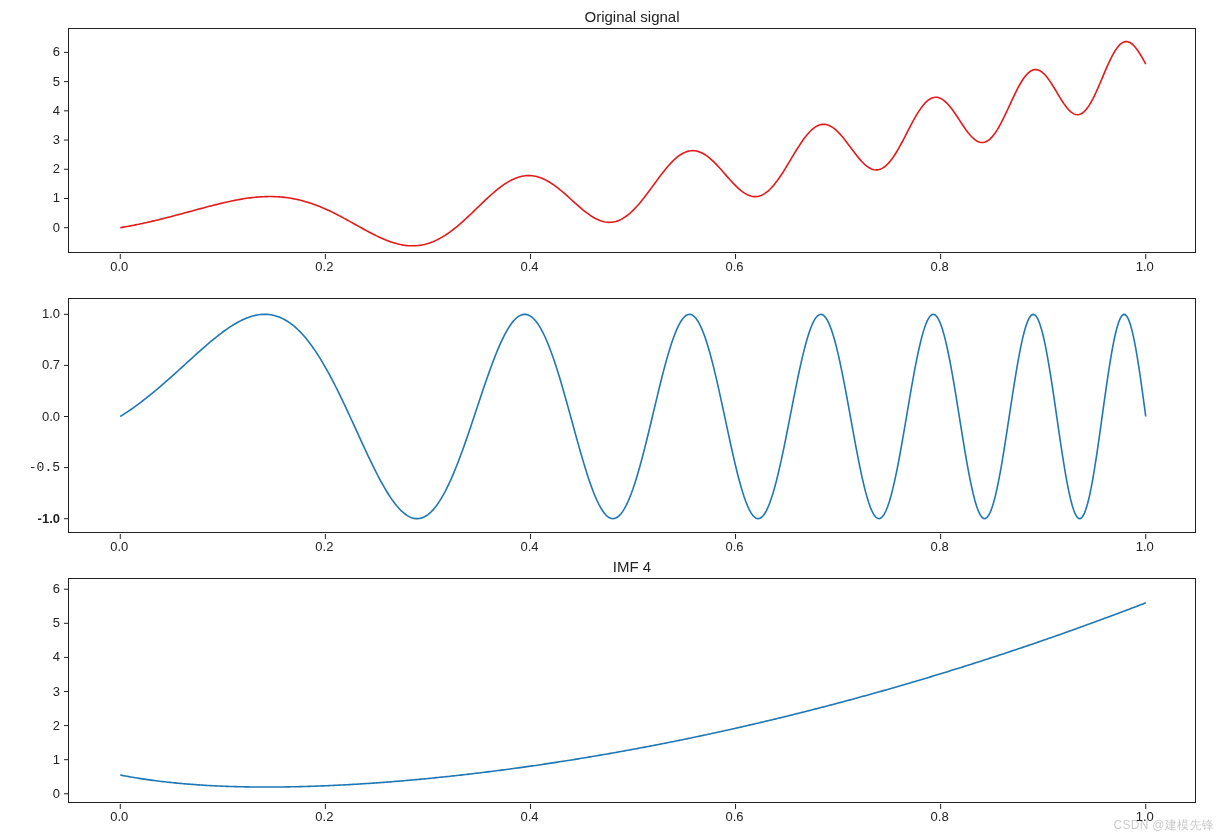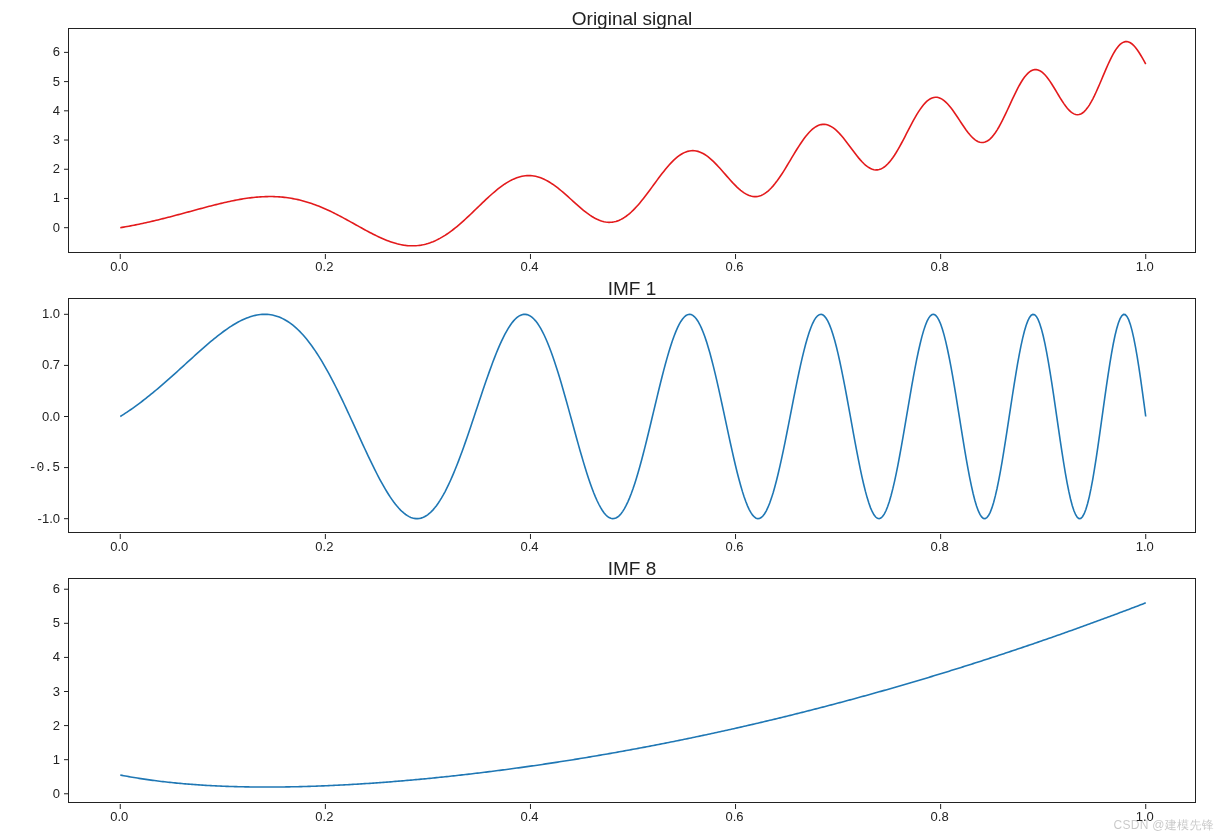--- a/index.html
+++ b/index.html
@@ -28,21 +28,21 @@
     position: absolute;
     left: 0;
     top: 0;
     overflow: visible;
   }
   .title {
     position: absolute;
     left: 68px;
     width: 1128px;
     text-align: center;
-    font-size: 19px;
+    font-size: 15px;
     color: #222;
   }
   .xtick, .ytick {
     position: absolute;
     font-size: 13px;
     color: #222;
   }
   .xtick { transform: translateX(-50%); }
   .ytick { text-align: right; transform: translateY(-50%); }
   .tickmark { stroke: #222; stroke-width: 1; }
@@ -76,41 +76,40 @@
           <line x1="0" y1="140.25974025974028" x2="-5" y2="140.25974025974028" class="tickmark"></line>
           <line x1="0" y1="111.03896103896105" x2="-5" y2="111.03896103896105" class="tickmark"></line>
           <line x1="0" y1="81.81818181818181" x2="-5" y2="81.81818181818181" class="tickmark"></line>
           <line x1="0" y1="52.59740259740258" x2="-5" y2="52.59740259740258" class="tickmark"></line>
           <line x1="0" y1="23.37662337662337" x2="-5" y2="23.37662337662337" class="tickmark"></line>
         </g>
         <path d="M51.27 198.70 L52.98 198.41 L54.69 198.12 L56.40 197.81 L58.11 197.50 L59.82 197.19 L61.53 196.87 L63.24 196.54 L64.95 196.20 L66.65 195.86 L68.36 195.51 L70.07 195.16 L71.78 194.80 L73.49 194.44 L75.20 194.07 L76.91 193.69 L78.62 193.31 L80.33 192.92 L82.04 192.53 L83.75 192.13 L85.45 191.73 L87.16 191.32 L88.87 190.91 L90.58 190.49 L92.29 190.07 L94.00 189.64 L95.71 189.21 L97.42 188.78 L99.13 188.34 L100.84 187.90 L102.55 187.45 L104.25 187.01 L105.96 186.55 L107.67 186.10 L109.38 185.64 L111.09 185.19 L112.80 184.73 L114.51 184.26 L116.22 183.80 L117.93 183.34 L119.64 182.87 L121.35 182.41 L123.05 181.94 L124.76 181.48 L126.47 181.01 L128.18 180.55 L129.89 180.08 L131.60 179.62 L133.31 179.16 L135.02 178.71 L136.73 178.25 L138.44 177.80 L140.15 177.35 L141.85 176.91 L143.56 176.47 L145.27 176.03 L146.98 175.60 L148.69 175.18 L150.40 174.76 L152.11 174.35 L153.82 173.95 L155.53 173.55 L157.24 173.16 L158.95 172.78 L160.65 172.41 L162.36 172.05 L164.07 171.70 L165.78 171.36 L167.49 171.03 L169.20 170.71 L170.91 170.41 L172.62 170.11 L174.33 169.83 L176.04 169.57 L177.75 169.32 L179.45 169.08 L181.16 168.86 L182.87 168.65 L184.58 168.46 L186.29 168.28 L188.00 168.13 L189.71 167.99 L191.42 167.87 L193.13 167.77 L194.84 167.68 L196.55 167.62 L198.25 167.58 L199.96 167.55 L201.67 167.55 L203.38 167.57 L205.09 167.61 L206.80 167.68 L208.51 167.76 L210.22 167.87 L211.93 168.00 L213.64 168.16 L215.35 168.34 L217.05 168.54 L218.76 168.77 L220.47 169.02 L222.18 169.30 L223.89 169.60 L225.60 169.92 L227.31 170.27 L229.02 170.65 L230.73 171.05 L232.44 171.47 L234.15 171.93 L235.85 172.40 L237.56 172.90 L239.27 173.42 L240.98 173.97 L242.69 174.55 L244.40 175.14 L246.11 175.76 L247.82 176.41 L249.53 177.07 L251.24 177.76 L252.95 178.47 L254.65 179.20 L256.36 179.95 L258.07 180.72 L259.78 181.51 L261.49 182.32 L263.20 183.14 L264.91 183.98 L266.62 184.84 L268.33 185.71 L270.04 186.60 L271.75 187.50 L273.45 188.41 L275.16 189.33 L276.87 190.26 L278.58 191.19 L280.29 192.14 L282.00 193.09 L283.71 194.04 L285.42 194.99 L287.13 195.95 L288.84 196.91 L290.55 197.86 L292.25 198.81 L293.96 199.75 L295.67 200.69 L297.38 201.62 L299.09 202.53 L300.80 203.44 L302.51 204.33 L304.22 205.20 L305.93 206.06 L307.64 206.90 L309.35 207.72 L311.05 208.51 L312.76 209.28 L314.47 210.02 L316.18 210.73 L317.89 211.41 L319.60 212.06 L321.31 212.68 L323.02 213.26 L324.73 213.80 L326.44 214.30 L328.15 214.77 L329.85 215.18 L331.56 215.56 L333.27 215.89 L334.98 216.17 L336.69 216.40 L338.40 216.59 L340.11 216.72 L341.82 216.80 L343.53 216.82 L345.24 216.79 L346.95 216.71 L348.65 216.56 L350.36 216.36 L352.07 216.11 L353.78 215.79 L355.49 215.42 L357.20 214.98 L358.91 214.49 L360.62 213.94 L362.33 213.32 L364.04 212.65 L365.75 211.92 L367.45 211.14 L369.16 210.29 L370.87 209.39 L372.58 208.43 L374.29 207.41 L376.00 206.35 L377.71 205.23 L379.42 204.06 L381.13 202.84 L382.84 201.57 L384.55 200.26 L386.25 198.91 L387.96 197.51 L389.67 196.08 L391.38 194.61 L393.09 193.11 L394.80 191.58 L396.51 190.02 L398.22 188.44 L399.93 186.83 L401.64 185.21 L403.35 183.58 L405.05 181.93 L406.76 180.28 L408.47 178.62 L410.18 176.97 L411.89 175.32 L413.60 173.68 L415.31 172.05 L417.02 170.44 L418.73 168.85 L420.44 167.28 L422.15 165.74 L423.85 164.24 L425.56 162.77 L427.27 161.35 L428.98 159.96 L430.69 158.63 L432.40 157.35 L434.11 156.12 L435.82 154.96 L437.53 153.86 L439.24 152.82 L440.95 151.86 L442.65 150.96 L444.36 150.15 L446.07 149.41 L447.78 148.75 L449.49 148.18 L451.20 147.69 L452.91 147.29 L454.62 146.97 L456.33 146.75 L458.04 146.61 L459.75 146.57 L461.45 146.62 L463.16 146.76 L464.87 147.00 L466.58 147.32 L468.29 147.73 L470.00 148.24 L471.71 148.83 L473.42 149.50 L475.13 150.26 L476.84 151.11 L478.55 152.03 L480.25 153.02 L481.96 154.09 L483.67 155.22 L485.38 156.42 L487.09 157.67 L488.80 158.98 L490.51 160.34 L492.22 161.75 L493.93 163.19 L495.64 164.67 L497.35 166.17 L499.05 167.70 L500.76 169.24 L502.47 170.78 L504.18 172.33 L505.89 173.87 L507.60 175.40 L509.31 176.91 L511.02 178.40 L512.73 179.85 L514.44 181.26 L516.15 182.63 L517.85 183.94 L519.56 185.19 L521.27 186.37 L522.98 187.49 L524.69 188.52 L526.40 189.46 L528.11 190.32 L529.82 191.07 L531.53 191.73 L533.24 192.28 L534.95 192.72 L536.65 193.04 L538.36 193.25 L540.07 193.34 L541.78 193.30 L543.49 193.13 L545.20 192.84 L546.91 192.42 L548.62 191.88 L550.33 191.20 L552.04 190.39 L553.75 189.46 L555.45 188.41 L557.16 187.23 L558.87 185.94 L560.58 184.53 L562.29 183.00 L564.00 181.38 L565.71 179.65 L567.42 177.82 L569.13 175.91 L570.84 173.92 L572.55 171.86 L574.25 169.72 L575.96 167.53 L577.67 165.30 L579.38 163.02 L581.09 160.71 L582.80 158.39 L584.51 156.05 L586.22 153.71 L587.93 151.39 L589.64 149.08 L591.35 146.81 L593.05 144.57 L594.76 142.39 L596.47 140.27 L598.18 138.22 L599.89 136.25 L601.60 134.38 L603.31 132.60 L605.02 130.94 L606.73 129.38 L608.44 127.96 L610.15 126.66 L611.85 125.51 L613.56 124.49 L615.27 123.63 L616.98 122.92 L618.69 122.36 L620.40 121.96 L622.11 121.73 L623.82 121.65 L625.53 121.74 L627.24 121.99 L628.95 122.39 L630.65 122.96 L632.36 123.67 L634.07 124.53 L635.78 125.53 L637.49 126.67 L639.20 127.94 L640.91 129.32 L642.62 130.81 L644.33 132.41 L646.04 134.09 L647.75 135.86 L649.45 137.68 L651.16 139.57 L652.87 141.49 L654.58 143.44 L656.29 145.40 L658.00 147.37 L659.71 149.31 L661.42 151.23 L663.13 153.11 L664.84 154.93 L666.55 156.67 L668.25 158.34 L669.96 159.90 L671.67 161.35 L673.38 162.68 L675.09 163.87 L676.80 164.92 L678.51 165.81 L680.22 166.53 L681.93 167.09 L683.64 167.46 L685.35 167.64 L687.05 167.63 L688.76 167.43 L690.47 167.02 L692.18 166.42 L693.89 165.63 L695.60 164.63 L697.31 163.44 L699.02 162.07 L700.73 160.51 L702.44 158.77 L704.15 156.87 L705.85 154.80 L707.56 152.60 L709.27 150.25 L710.98 147.79 L712.69 145.22 L714.40 142.56 L716.11 139.82 L717.82 137.02 L719.53 134.18 L721.24 131.32 L722.95 128.45 L724.65 125.60 L726.36 122.78 L728.07 120.01 L729.78 117.31 L731.49 114.69 L733.20 112.18 L734.91 109.79 L736.62 107.54 L738.33 105.44 L740.04 103.51 L741.75 101.75 L743.45 100.20 L745.16 98.84 L746.87 97.70 L748.58 96.77 L750.29 96.07 L752.00 95.60 L753.71 95.36 L755.42 95.36 L757.13 95.58 L758.84 96.03 L760.55 96.70 L762.25 97.59 L763.96 98.68 L765.67 99.96 L767.38 101.43 L769.09 103.06 L770.80 104.85 L772.51 106.77 L774.22 108.81 L775.93 110.95 L777.64 113.16 L779.35 115.42 L781.05 117.72 L782.76 120.02 L784.47 122.31 L786.18 124.57 L787.89 126.76 L789.60 128.87 L791.31 130.87 L793.02 132.75 L794.73 134.47 L796.44 136.03 L798.15 137.40 L799.85 138.57 L801.56 139.52 L803.27 140.23 L804.98 140.70 L806.69 140.92 L808.40 140.87 L810.11 140.56 L811.82 139.98 L813.53 139.13 L815.24 138.02 L816.95 136.65 L818.65 135.02 L820.36 133.14 L822.07 131.04 L823.78 128.72 L825.49 126.19 L827.20 123.49 L828.91 120.62 L830.62 117.62 L832.33 114.50 L834.04 111.29 L835.75 108.02 L837.45 104.71 L839.16 101.40 L840.87 98.10 L842.58 94.86 L844.29 91.69 L846.00 88.63 L847.71 85.70 L849.42 82.93 L851.13 80.33 L852.84 77.95 L854.55 75.78 L856.25 73.87 L857.96 72.21 L859.67 70.82 L861.38 69.73 L863.09 68.92 L864.80 68.42 L866.51 68.22 L868.22 68.32 L869.93 68.72 L871.64 69.40 L873.35 70.37 L875.05 71.60 L876.76 73.09 L878.47 74.80 L880.18 76.72 L881.89 78.83 L883.60 81.09 L885.31 83.49 L887.02 85.98 L888.73 88.54 L890.44 91.13 L892.15 93.73 L893.85 96.30 L895.56 98.80 L897.27 101.20 L898.98 103.46 L900.69 105.57 L902.40 107.48 L904.11 109.18 L905.82 110.62 L907.53 111.80 L909.24 112.69 L910.95 113.28 L912.65 113.54 L914.36 113.47 L916.07 113.07 L917.78 112.33 L919.49 111.25 L921.20 109.84 L922.91 108.10 L924.62 106.06 L926.33 103.72 L928.04 101.11 L929.75 98.25 L931.45 95.16 L933.16 91.89 L934.87 88.45 L936.58 84.90 L938.29 81.25 L940.00 77.55 L941.71 73.84 L943.42 70.16 L945.13 66.55 L946.84 63.04 L948.55 59.67 L950.25 56.49 L951.96 53.52 L953.67 50.79 L955.38 48.35 L957.09 46.20 L958.80 44.38 L960.51 42.90 L962.22 41.77 L963.93 41.02 L965.64 40.63 L967.35 40.62 L969.05 40.97 L970.76 41.68 L972.47 42.74 L974.18 44.12 L975.89 45.80 L977.60 47.76 L979.31 49.97 L981.02 52.39 L982.73 54.98 L984.44 57.70 L986.15 60.51 L987.85 63.37 L989.56 66.22 L991.27 69.04 L992.98 71.77 L994.69 74.36 L996.40 76.78 L998.11 78.97 L999.82 80.92 L1001.53 82.57 L1003.24 83.91 L1004.95 84.89 L1006.65 85.50 L1008.36 85.73 L1010.07 85.55 L1011.78 84.97 L1013.49 83.97 L1015.20 82.57 L1016.91 80.78 L1018.62 78.61 L1020.33 76.08 L1022.04 73.22 L1023.75 70.07 L1025.45 66.65 L1027.16 63.00 L1028.87 59.18 L1030.58 55.23 L1032.29 51.20 L1034.00 47.13 L1035.71 43.08 L1037.42 39.11 L1039.13 35.25 L1040.84 31.57 L1042.55 28.10 L1044.25 24.89 L1045.96 21.99 L1047.67 19.43 L1049.38 17.24 L1051.09 15.45 L1052.80 14.08 L1054.51 13.14 L1056.22 12.64 L1057.93 12.58 L1059.64 12.96 L1061.35 13.77 L1063.05 14.98 L1064.76 16.57 L1066.47 18.51 L1068.18 20.76 L1069.89 23.28 L1071.60 26.02 L1073.31 28.94 L1075.02 31.97 L1076.73 35.06 " class="series" stroke="#e31a1c"></path>
       </svg>
     </div>
 
-  <div class="title" style="top:278px">IMF 1</div>
   <div class="panel" id="panel-imf1" style="top: 298px; height: 235px;">
       <svg width="1128" height="235">
         <g>
           <line x1="51.27272727272727" y1="235" x2="51.27272727272727" y2="240" class="tickmark"></line>
           <line x1="256.3636363636364" y1="235" x2="256.3636363636364" y2="240" class="tickmark"></line>
           <line x1="461.45454545454544" y1="235" x2="461.45454545454544" y2="240" class="tickmark"></line>
           <line x1="666.5454545454545" y1="235" x2="666.5454545454545" y2="240" class="tickmark"></line>
           <line x1="871.6363636363636" y1="235" x2="871.6363636363636" y2="240" class="tickmark"></line>
           <line x1="1076.7272727272727" y1="235" x2="1076.7272727272727" y2="240" class="tickmark"></line>
           <line x1="0" y1="219.67391304347828" x2="-5" y2="219.67391304347828" class="tickmark"></line>
           <line x1="0" y1="168.58695652173913" x2="-5" y2="168.58695652173913" class="tickmark"></line>
           <line x1="0" y1="117.5" x2="-5" y2="117.5" class="tickmark"></line>
           <line x1="0" y1="66.41304347826087" x2="-5" y2="66.41304347826087" class="tickmark"></line>
           <line x1="0" y1="15.32608695652172" x2="-5" y2="15.32608695652172" class="tickmark"></line>
         </g>
         <path d="M51.27 117.50 L52.98 116.42 L54.69 115.32 L56.40 114.20 L58.11 113.06 L59.82 111.91 L61.53 110.73 L63.24 109.54 L64.95 108.32 L66.65 107.09 L68.36 105.84 L70.07 104.58 L71.78 103.29 L73.49 101.99 L75.20 100.68 L76.91 99.34 L78.62 97.99 L80.33 96.62 L82.04 95.24 L83.75 93.85 L85.45 92.44 L87.16 91.01 L88.87 89.57 L90.58 88.12 L92.29 86.66 L94.00 85.19 L95.71 83.70 L97.42 82.20 L99.13 80.70 L100.84 79.18 L102.55 77.66 L104.25 76.13 L105.96 74.59 L107.67 73.05 L109.38 71.50 L111.09 69.95 L112.80 68.39 L114.51 66.83 L116.22 65.27 L117.93 63.71 L119.64 62.15 L121.35 60.59 L123.05 59.04 L124.76 57.49 L126.47 55.94 L128.18 54.40 L129.89 52.87 L131.60 51.35 L133.31 49.83 L135.02 48.33 L136.73 46.85 L138.44 45.37 L140.15 43.91 L141.85 42.47 L143.56 41.05 L145.27 39.65 L146.98 38.27 L148.69 36.91 L150.40 35.58 L152.11 34.27 L153.82 32.99 L155.53 31.75 L157.24 30.53 L158.95 29.35 L160.65 28.20 L162.36 27.09 L164.07 26.01 L165.78 24.98 L167.49 23.99 L169.20 23.05 L170.91 22.14 L172.62 21.29 L174.33 20.49 L176.04 19.73 L177.75 19.03 L179.45 18.39 L181.16 17.80 L182.87 17.27 L184.58 16.80 L186.29 16.39 L188.00 16.04 L189.71 15.77 L191.42 15.55 L193.13 15.41 L194.84 15.34 L196.55 15.33 L198.25 15.41 L199.96 15.55 L201.67 15.78 L203.38 16.08 L205.09 16.46 L206.80 16.92 L208.51 17.47 L210.22 18.10 L211.93 18.81 L213.64 19.60 L215.35 20.49 L217.05 21.46 L218.76 22.52 L220.47 23.66 L222.18 24.90 L223.89 26.23 L225.60 27.64 L227.31 29.15 L229.02 30.75 L230.73 32.43 L232.44 34.21 L234.15 36.08 L235.85 38.04 L237.56 40.09 L239.27 42.23 L240.98 44.46 L242.69 46.77 L244.40 49.17 L246.11 51.66 L247.82 54.23 L249.53 56.88 L251.24 59.61 L252.95 62.42 L254.65 65.31 L256.36 68.28 L258.07 71.31 L259.78 74.42 L261.49 77.59 L263.20 80.83 L264.91 84.13 L266.62 87.49 L268.33 90.90 L270.04 94.36 L271.75 97.87 L273.45 101.43 L275.16 105.02 L276.87 108.65 L278.58 112.31 L280.29 116.00 L282.00 119.71 L283.71 123.43 L285.42 127.17 L287.13 130.91 L288.84 134.65 L290.55 138.39 L292.25 142.12 L293.96 145.84 L295.67 149.53 L297.38 153.20 L299.09 156.83 L300.80 160.42 L302.51 163.96 L304.22 167.46 L305.93 170.89 L307.64 174.26 L309.35 177.56 L311.05 180.79 L312.76 183.92 L314.47 186.97 L316.18 189.92 L317.89 192.77 L319.60 195.50 L321.31 198.13 L323.02 200.62 L324.73 203.00 L326.44 205.23 L328.15 207.33 L329.85 209.28 L331.56 211.08 L333.27 212.72 L334.98 214.20 L336.69 215.51 L338.40 216.65 L340.11 217.62 L341.82 218.40 L343.53 219.00 L345.24 219.41 L346.95 219.63 L348.65 219.66 L350.36 219.49 L352.07 219.12 L353.78 218.55 L355.49 217.78 L357.20 216.80 L358.91 215.62 L360.62 214.23 L362.33 212.64 L364.04 210.85 L365.75 208.85 L367.45 206.66 L369.16 204.26 L370.87 201.67 L372.58 198.89 L374.29 195.92 L376.00 192.77 L377.71 189.44 L379.42 185.93 L381.13 182.26 L382.84 178.42 L384.55 174.43 L386.25 170.29 L387.96 166.02 L389.67 161.61 L391.38 157.08 L393.09 152.45 L394.80 147.70 L396.51 142.87 L398.22 137.96 L399.93 132.98 L401.64 127.94 L403.35 122.85 L405.05 117.73 L406.76 112.59 L408.47 107.45 L410.18 102.31 L411.89 97.19 L413.60 92.10 L415.31 87.07 L417.02 82.09 L418.73 77.19 L420.44 72.38 L422.15 67.67 L423.85 63.08 L425.56 58.62 L427.27 54.31 L428.98 50.16 L430.69 46.19 L432.40 42.40 L434.11 38.81 L435.82 35.43 L437.53 32.28 L439.24 29.37 L440.95 26.70 L442.65 24.29 L444.36 22.14 L446.07 20.28 L447.78 18.70 L449.49 17.42 L451.20 16.43 L452.91 15.76 L454.62 15.39 L456.33 15.35 L458.04 15.62 L459.75 16.22 L461.45 17.14 L463.16 18.38 L464.87 19.95 L466.58 21.84 L468.29 24.05 L470.00 26.57 L471.71 29.41 L473.42 32.55 L475.13 35.98 L476.84 39.70 L478.55 43.69 L480.25 47.96 L481.96 52.47 L483.67 57.23 L485.38 62.21 L487.09 67.40 L488.80 72.79 L490.51 78.35 L492.22 84.07 L493.93 89.93 L495.64 95.91 L497.35 101.98 L499.05 108.14 L500.76 114.34 L502.47 120.58 L504.18 126.83 L505.89 133.06 L507.60 139.25 L509.31 145.37 L511.02 151.41 L512.73 157.34 L514.44 163.13 L516.15 168.76 L517.85 174.20 L519.56 179.44 L521.27 184.45 L522.98 189.20 L524.69 193.68 L526.40 197.86 L528.11 201.73 L529.82 205.26 L531.53 208.44 L533.24 211.26 L534.95 213.69 L536.65 215.72 L538.36 217.34 L540.07 218.55 L541.78 219.32 L543.49 219.66 L545.20 219.55 L546.91 219.01 L548.62 218.01 L550.33 216.57 L552.04 214.69 L553.75 212.37 L555.45 209.61 L557.16 206.44 L558.87 202.85 L560.58 198.86 L562.29 194.49 L564.00 189.75 L565.71 184.66 L567.42 179.24 L569.13 173.52 L570.84 167.52 L572.55 161.27 L574.25 154.78 L575.96 148.11 L577.67 141.26 L579.38 134.28 L581.09 127.20 L582.80 120.06 L584.51 112.88 L586.22 105.70 L587.93 98.57 L589.64 91.51 L591.35 84.56 L593.05 77.76 L594.76 71.14 L596.47 64.75 L598.18 58.60 L599.89 52.75 L601.60 47.22 L603.31 42.04 L605.02 37.24 L606.73 32.86 L608.44 28.91 L610.15 25.43 L611.85 22.43 L613.56 19.93 L615.27 17.96 L616.98 16.53 L618.69 15.65 L620.40 15.33 L622.11 15.57 L623.82 16.38 L625.53 17.76 L627.24 19.70 L628.95 22.20 L630.65 25.25 L632.36 28.84 L634.07 32.94 L635.78 37.54 L637.49 42.62 L639.20 48.14 L640.91 54.09 L642.62 60.42 L644.33 67.11 L646.04 74.11 L647.75 81.39 L649.45 88.91 L651.16 96.62 L652.87 104.47 L654.58 112.42 L656.29 120.42 L658.00 128.42 L659.71 136.38 L661.42 144.24 L663.13 151.95 L664.84 159.46 L666.55 166.72 L668.25 173.69 L669.96 180.32 L671.67 186.57 L673.38 192.38 L675.09 197.73 L676.80 202.56 L678.51 206.85 L680.22 210.57 L681.93 213.69 L683.64 216.17 L685.35 218.00 L687.05 219.17 L688.76 219.66 L690.47 219.46 L692.18 218.57 L693.89 216.99 L695.60 214.72 L697.31 211.79 L699.02 208.19 L700.73 203.96 L702.44 199.12 L704.15 193.69 L705.85 187.72 L707.56 181.23 L709.27 174.28 L710.98 166.91 L712.69 159.17 L714.40 151.12 L716.11 142.80 L717.82 134.28 L719.53 125.61 L721.24 116.87 L722.95 108.12 L724.65 99.41 L726.36 90.82 L728.07 82.41 L729.78 74.24 L731.49 66.38 L733.20 58.89 L734.91 51.82 L736.62 45.25 L738.33 39.21 L740.04 33.75 L741.75 28.94 L743.45 24.80 L745.16 21.37 L746.87 18.68 L748.58 16.77 L750.29 15.65 L752.00 15.33 L753.71 15.83 L755.42 17.13 L757.13 19.25 L758.84 22.16 L760.55 25.85 L762.25 30.30 L763.96 35.46 L765.67 41.31 L767.38 47.80 L769.09 54.88 L770.80 62.49 L772.51 70.58 L774.22 79.08 L775.93 87.91 L777.64 97.02 L779.35 106.32 L781.05 115.73 L782.76 125.18 L784.47 134.58 L786.18 143.86 L787.89 152.92 L789.60 161.70 L791.31 170.11 L793.02 178.07 L794.73 185.52 L796.44 192.38 L798.15 198.59 L799.85 204.09 L801.56 208.83 L803.27 212.76 L804.98 215.84 L806.69 218.03 L808.40 219.31 L810.11 219.67 L811.82 219.09 L813.53 217.57 L815.24 215.13 L816.95 211.78 L818.65 207.54 L820.36 202.45 L822.07 196.56 L823.78 189.91 L825.49 182.56 L827.20 174.58 L828.91 166.04 L830.62 157.02 L832.33 147.60 L834.04 137.87 L835.75 127.92 L837.45 117.86 L839.16 107.77 L840.87 97.76 L842.58 87.92 L844.29 78.35 L846.00 69.16 L847.71 60.43 L849.42 52.25 L851.13 44.71 L852.84 37.89 L854.55 31.86 L856.25 26.69 L857.96 22.43 L859.67 19.13 L861.38 16.84 L863.09 15.58 L864.80 15.37 L866.51 16.23 L868.22 18.13 L869.93 21.08 L871.64 25.05 L873.35 30.00 L875.05 35.88 L876.76 42.64 L878.47 50.21 L880.18 58.51 L881.89 67.46 L883.60 76.97 L885.31 86.93 L887.02 97.24 L888.73 107.80 L890.44 118.47 L892.15 129.16 L893.85 139.74 L895.56 150.09 L897.27 160.09 L898.98 169.65 L900.69 178.63 L902.40 186.95 L904.11 194.50 L905.82 201.20 L907.53 206.95 L909.24 211.71 L910.95 215.39 L912.65 217.96 L914.36 219.38 L916.07 219.62 L917.78 218.69 L919.49 216.57 L921.20 213.30 L922.91 208.90 L924.62 203.42 L926.33 196.91 L928.04 189.46 L929.75 181.14 L931.45 172.04 L933.16 162.28 L934.87 151.96 L936.58 141.21 L938.29 130.15 L940.00 118.93 L941.71 107.66 L943.42 96.50 L945.13 85.57 L946.84 75.02 L948.55 64.97 L950.25 55.56 L951.96 46.90 L953.67 39.10 L955.38 32.27 L957.09 26.50 L958.80 21.87 L960.51 18.43 L962.22 16.25 L963.93 15.35 L965.64 15.75 L967.35 17.46 L969.05 20.45 L970.76 24.71 L972.47 30.16 L974.18 36.77 L975.89 44.43 L977.60 53.06 L979.31 62.56 L981.02 72.79 L982.73 83.62 L984.44 94.93 L986.15 106.55 L987.85 118.34 L989.56 130.14 L991.27 141.79 L992.98 153.12 L994.69 164.00 L996.40 174.26 L998.11 183.77 L999.82 192.39 L1001.53 200.00 L1003.24 206.49 L1004.95 211.76 L1006.65 215.74 L1008.36 218.36 L1010.07 219.58 L1011.78 219.38 L1013.49 217.75 L1015.20 214.71 L1016.91 210.30 L1018.62 204.56 L1020.33 197.58 L1022.04 189.45 L1023.75 180.28 L1025.45 170.20 L1027.16 159.34 L1028.87 147.86 L1030.58 135.93 L1032.29 123.71 L1034.00 111.37 L1035.71 99.11 L1037.42 87.10 L1039.13 75.52 L1040.84 64.53 L1042.55 54.31 L1044.25 45.02 L1045.96 36.79 L1047.67 29.75 L1049.38 24.01 L1051.09 19.67 L1052.80 16.79 L1054.51 15.44 L1056.22 15.63 L1057.93 17.37 L1059.64 20.63 L1061.35 25.39 L1063.05 31.57 L1064.76 39.08 L1066.47 47.81 L1068.18 57.64 L1069.89 68.41 L1071.60 79.97 L1073.31 92.13 L1075.02 104.70 L1076.73 117.50 " class="series" stroke="#1f77b4"></path>
       </svg>
     </div>
 
-  <div class="title" style="top:558px">IMF 8</div>
+  <div class="title" style="top:558px">IMF 4</div>
   <div class="panel" id="panel-imf2" style="top: 578px; height: 225px;">
       <svg width="1128" height="225">
         <g>
           <line x1="51.27272727272727" y1="225" x2="51.27272727272727" y2="230" class="tickmark"></line>
           <line x1="256.3636363636364" y1="225" x2="256.3636363636364" y2="230" class="tickmark"></line>
           <line x1="461.45454545454544" y1="225" x2="461.45454545454544" y2="230" class="tickmark"></line>
           <line x1="666.5454545454545" y1="225" x2="666.5454545454545" y2="230" class="tickmark"></line>
           <line x1="871.6363636363636" y1="225" x2="871.6363636363636" y2="230" class="tickmark"></line>
           <line x1="1076.7272727272727" y1="225" x2="1076.7272727272727" y2="230" class="tickmark"></line>
           <line x1="0" y1="214.77272727272728" x2="-5" y2="214.77272727272728" class="tickmark"></line>
@@ -138,21 +137,21 @@
     <div class="ytick" style="width: 40px; left: 20px; top: 139.039px;">3</div>
     <div class="ytick" style="width: 40px; left: 20px; top: 109.818px;">4</div>
     <div class="ytick" style="width: 40px; left: 20px; top: 80.5974px;">5</div>
     <div class="ytick" style="width: 40px; left: 20px; top: 51.3766px;">6</div>
     <div class="xtick" style="left: 119.273px; top: 539px;">0.0</div>
     <div class="xtick" style="left: 324.364px; top: 539px;">0.2</div>
     <div class="xtick" style="left: 529.455px; top: 539px;">0.4</div>
     <div class="xtick" style="left: 734.545px; top: 539px;">0.6</div>
     <div class="xtick" style="left: 939.636px; top: 539px;">0.8</div>
     <div class="xtick" style="left: 1144.73px; top: 539px;">1.0</div>
-    <div class="ytick" style="width: 40px; left: 20px; top: 517.674px;">-1.0</div>
+    <div class="ytick" style="width: 40px; left: 20px; top: 517.674px; font-weight: bold;">-1.0</div>
     <div class="ytick" style="width: 40px; left: 20px; top: 466.587px; font-family: Liberation Mono, monospace;">-0.5</div>
     <div class="ytick" style="width: 40px; left: 20px; top: 415.5px;">0.0</div>
     <div class="ytick" style="width: 40px; left: 20px; top: 364.413px;">0.7</div>
     <div class="ytick" style="width: 40px; left: 20px; top: 313.326px;">1.0</div>
     <div class="xtick" style="left: 119.273px; top: 809px;">0.0</div>
     <div class="xtick" style="left: 324.364px; top: 809px;">0.2</div>
     <div class="xtick" style="left: 529.455px; top: 809px;">0.4</div>
     <div class="xtick" style="left: 734.545px; top: 809px;">0.6</div>
     <div class="xtick" style="left: 939.636px; top: 809px;">0.8</div>
     <div class="xtick" style="left: 1144.73px; top: 809px;">1.0</div>

